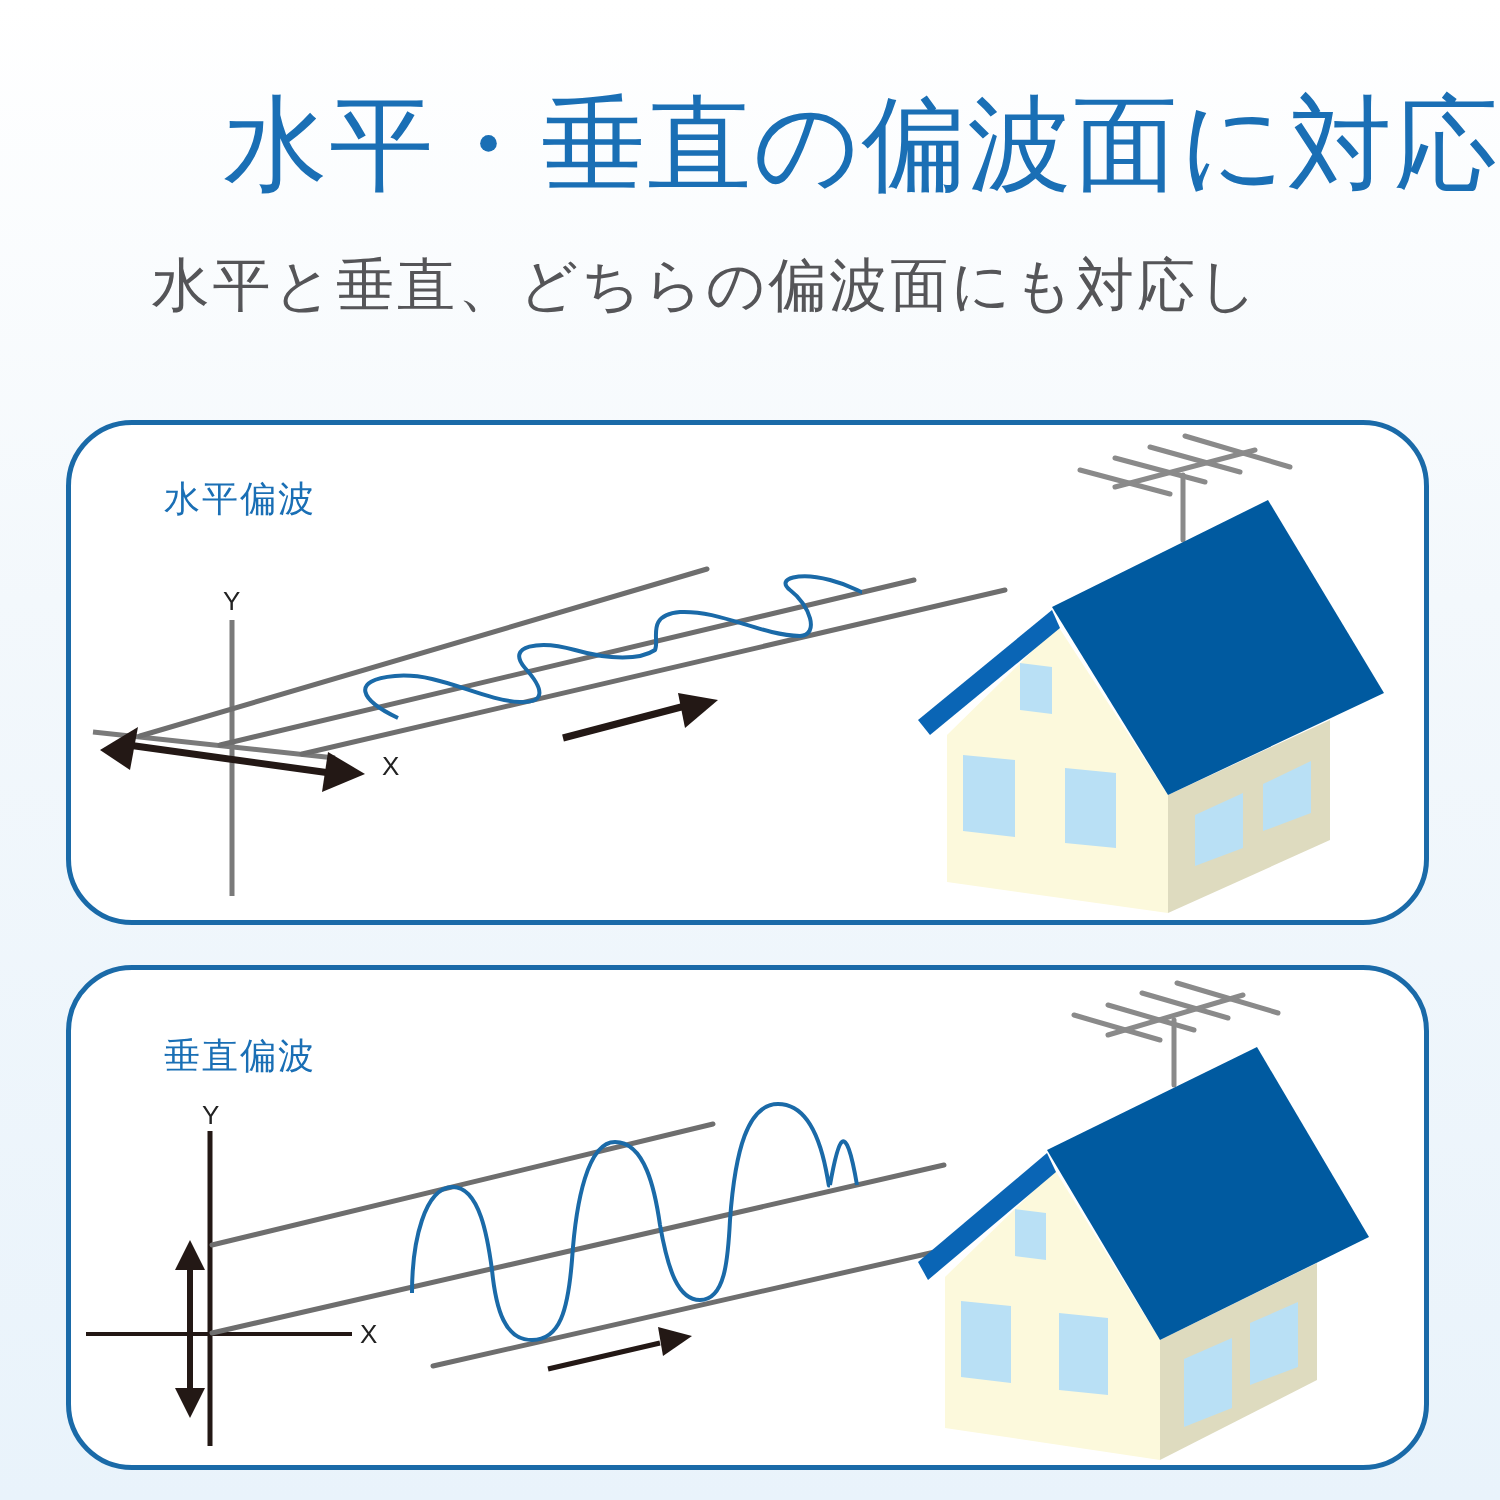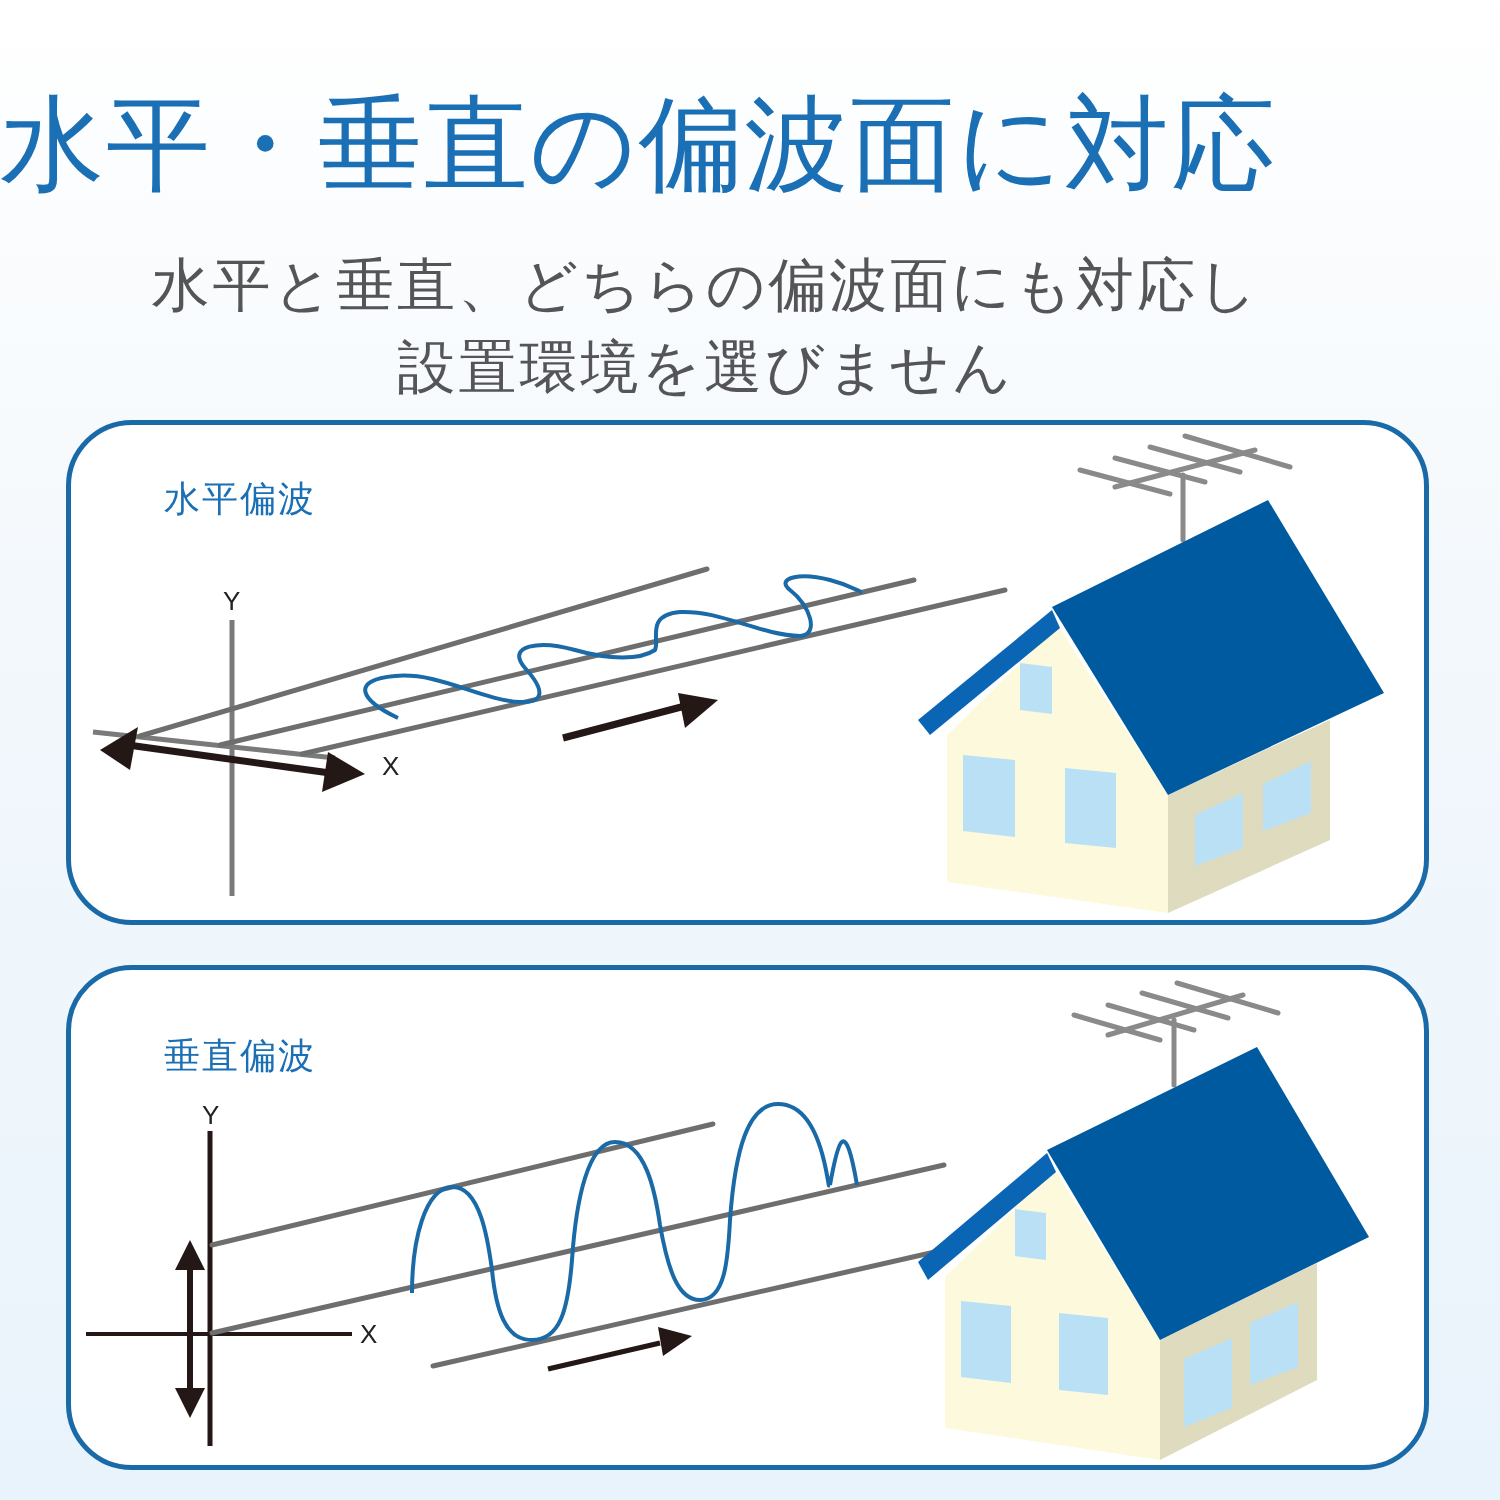--- a/index.html
+++ b/index.html
@@ -2,21 +2,21 @@
 <html><head>
 <meta charset="utf-8">
 <style>
   html, body { margin:0; padding:0; }
   body {
     width:1500px; height:1500px; overflow:hidden; position:relative;
     background: linear-gradient(180deg, #ffffff 0%, #f3f8fc 40%, #e9f3fb 100%);
     font-family: "DejaVu Sans", sans-serif;
   }
   .title {
-    position:absolute; left:0; top:82px; width:1500px; text-align:left;
+    position:absolute; left:0; top:82px; width:1500px; text-align:right;
     font-size:104px; letter-spacing:2px; color:#1a6fb5; font-weight:normal; line-height:1.2;
   }
   .subtitle {
     position:absolute; left:0; top:244px; width:1412px; text-align:center;
     font-size:58px; color:#555558; line-height:82px; letter-spacing:3px;
   }
   .panel {
     position:absolute; left:66px; width:1363px; height:505px;
     border:5px solid #1a6aa8; border-radius:66px; background:#ffffff; box-sizing:border-box;
   }
@@ -25,21 +25,20 @@
   }
   svg.diagram { position:absolute; left:0; top:0; }
   .axis-label { font-family:"Liberation Sans", sans-serif; font-size:26px; fill:#222; }
 </style>
 </head>
 <body>
 
 <div class="title">水平・垂直の偏波面に対応</div>
 <div class="subtitle">
   <div>水平と垂直、どちらの偏波面にも対応し</div>
-  <div>設置環境を選びません</div>
 </div>
 
 <div class="panel" style="top:420px;">
   <div class="panel-label" style="top:50px;">水平偏波</div>
 </div>
 
 <div class="panel" style="top:965px;">
   <div class="panel-label" style="top:62px;">垂直偏波</div>
 </div>
 

